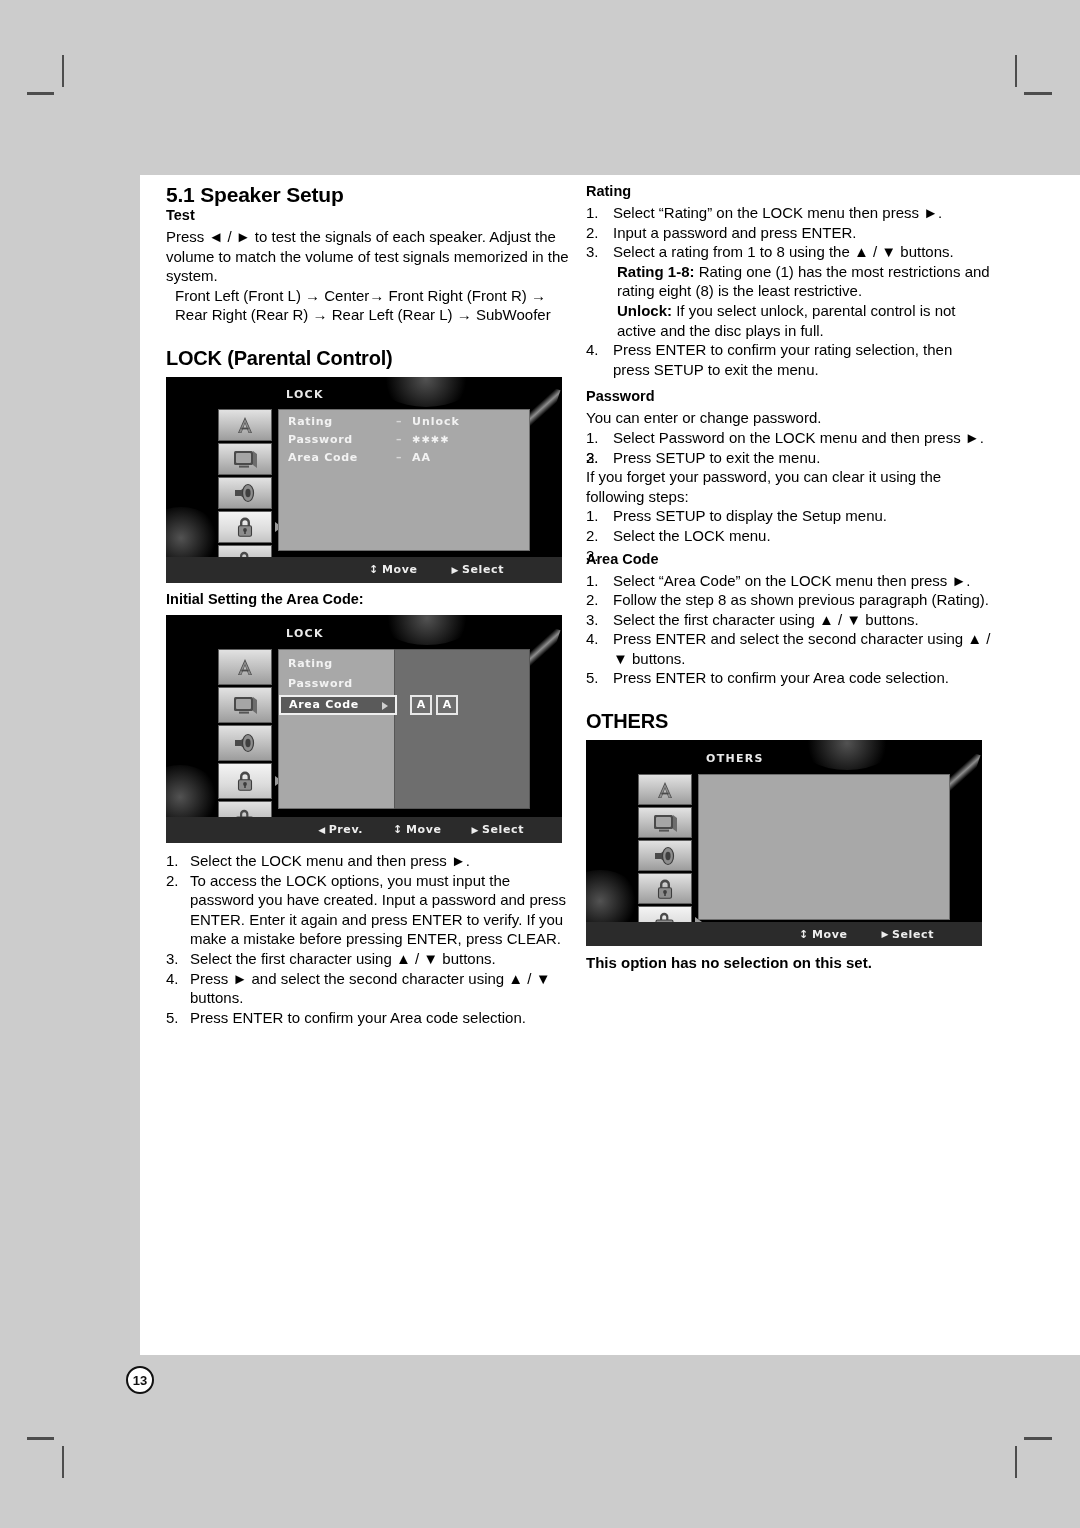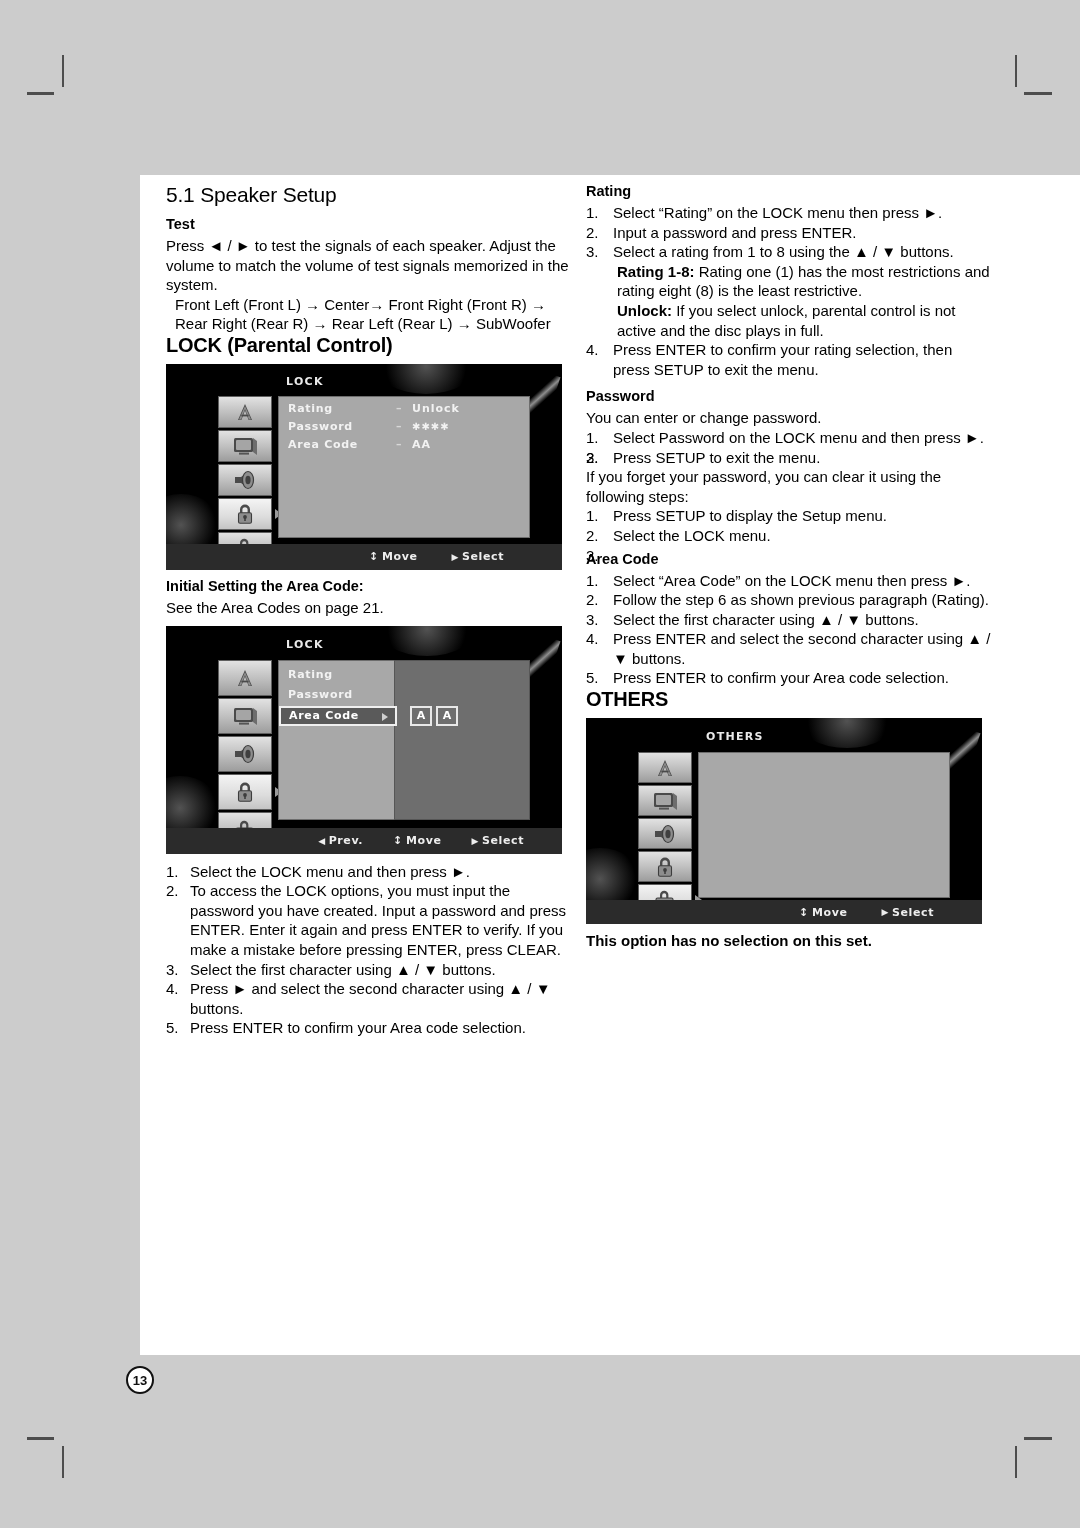--- a/index.html
+++ b/index.html
@@ -44,30 +44,30 @@
     line-height: 1;
   }
 
   
   .cols { position: absolute; left: 26px; top: 8px; width: 890px; }
   .col { position: absolute; top: 0; width: 405px; }
   .col-left  { left: 0px; }
   .col-right { left: 420px; }
 
   h1.sec {
-    font-size: 21px; font-weight: normal; color: #000;
-    letter-spacing: -0.2px; margin-bottom: 9px;
+    font-size: 21px; font-weight: bold; color: #000;
+    letter-spacing: -0.2px; 
   }
   h2.sub {
     font-size: 14.5px; font-weight: bold; color: #000;
     margin-bottom: 4px; letter-spacing: 0px;
   }
   h2.bigsub {
     font-size: 20px; font-weight: bold; color: #000;
-    margin: 0 0 7px 0; letter-spacing: -0.2px;
+    margin: 22px 0 7px 0; letter-spacing: -0.2px;
   }
   h2.italsub {
     font-size: 15px; font-weight: bold; font-style: italic; color: #000;
     margin: 6px 0 4px 0;
   }
   p.body {
     font-size: 15px; line-height: 19.6px; color: #000;
   }
   p.indent1 { padding-left: 9px; }
 
@@ -276,21 +276,20 @@
               <span>Move</span>
             </span>
             <span class="hint">
               <span style="font-size:9px;">▶</span>
               <span>Select</span>
             </span>
           </div>
         </div>
 
         <h2 class="sub" style="margin-top:6px;">Initial Setting the Area Code:</h2>
-        <p class="body">See the Area Codes on page 21.</p>
 
         <div class="osd" style="width:396px;height:228px;margin-top:8px;">
           <div class="osd-glow1" style="left:212px;top:-24px;width:98px;height:54px;"></div>
           <div class="osd-glow2" style="left:-26px;top:150px;width:80px;height:64px;"></div>
           <div class="osd-streak" style="left:362px;top:10px;"></div>
 
           <div class="osd-title" style="left:120px;top:12px;font-size:11px;">LOCK</div>
 
           <div class="osd-rail" style="left:52px;top:34px;width:54px;">
             <div class="osd-icon" style="height:36px;">
@@ -441,21 +440,21 @@
         </ol>
 
         <h2 class="sub" style="margin-top:5px;">Area Code</h2>
         <ol class="steps wide">
           <li>
             <span class="num">1.</span>
             <span>Select “Area Code” on the LOCK menu then press ►.</span>
           </li>
           <li>
             <span class="num">2.</span>
-            <span>Follow the step 6 as shown previous paragraph (Rating).</span>
+            <span>Follow the step 8 as shown previous paragraph (Rating).</span>
           </li>
           <li>
             <span class="num">3.</span>
             <span>Select the first character using ▲ / ▼ buttons.</span>
           </li>
           <li>
             <span class="num">4.</span>
             <span>Press ENTER and select the second character using ▲ / ▼ buttons.</span>
           </li>
           <li>

